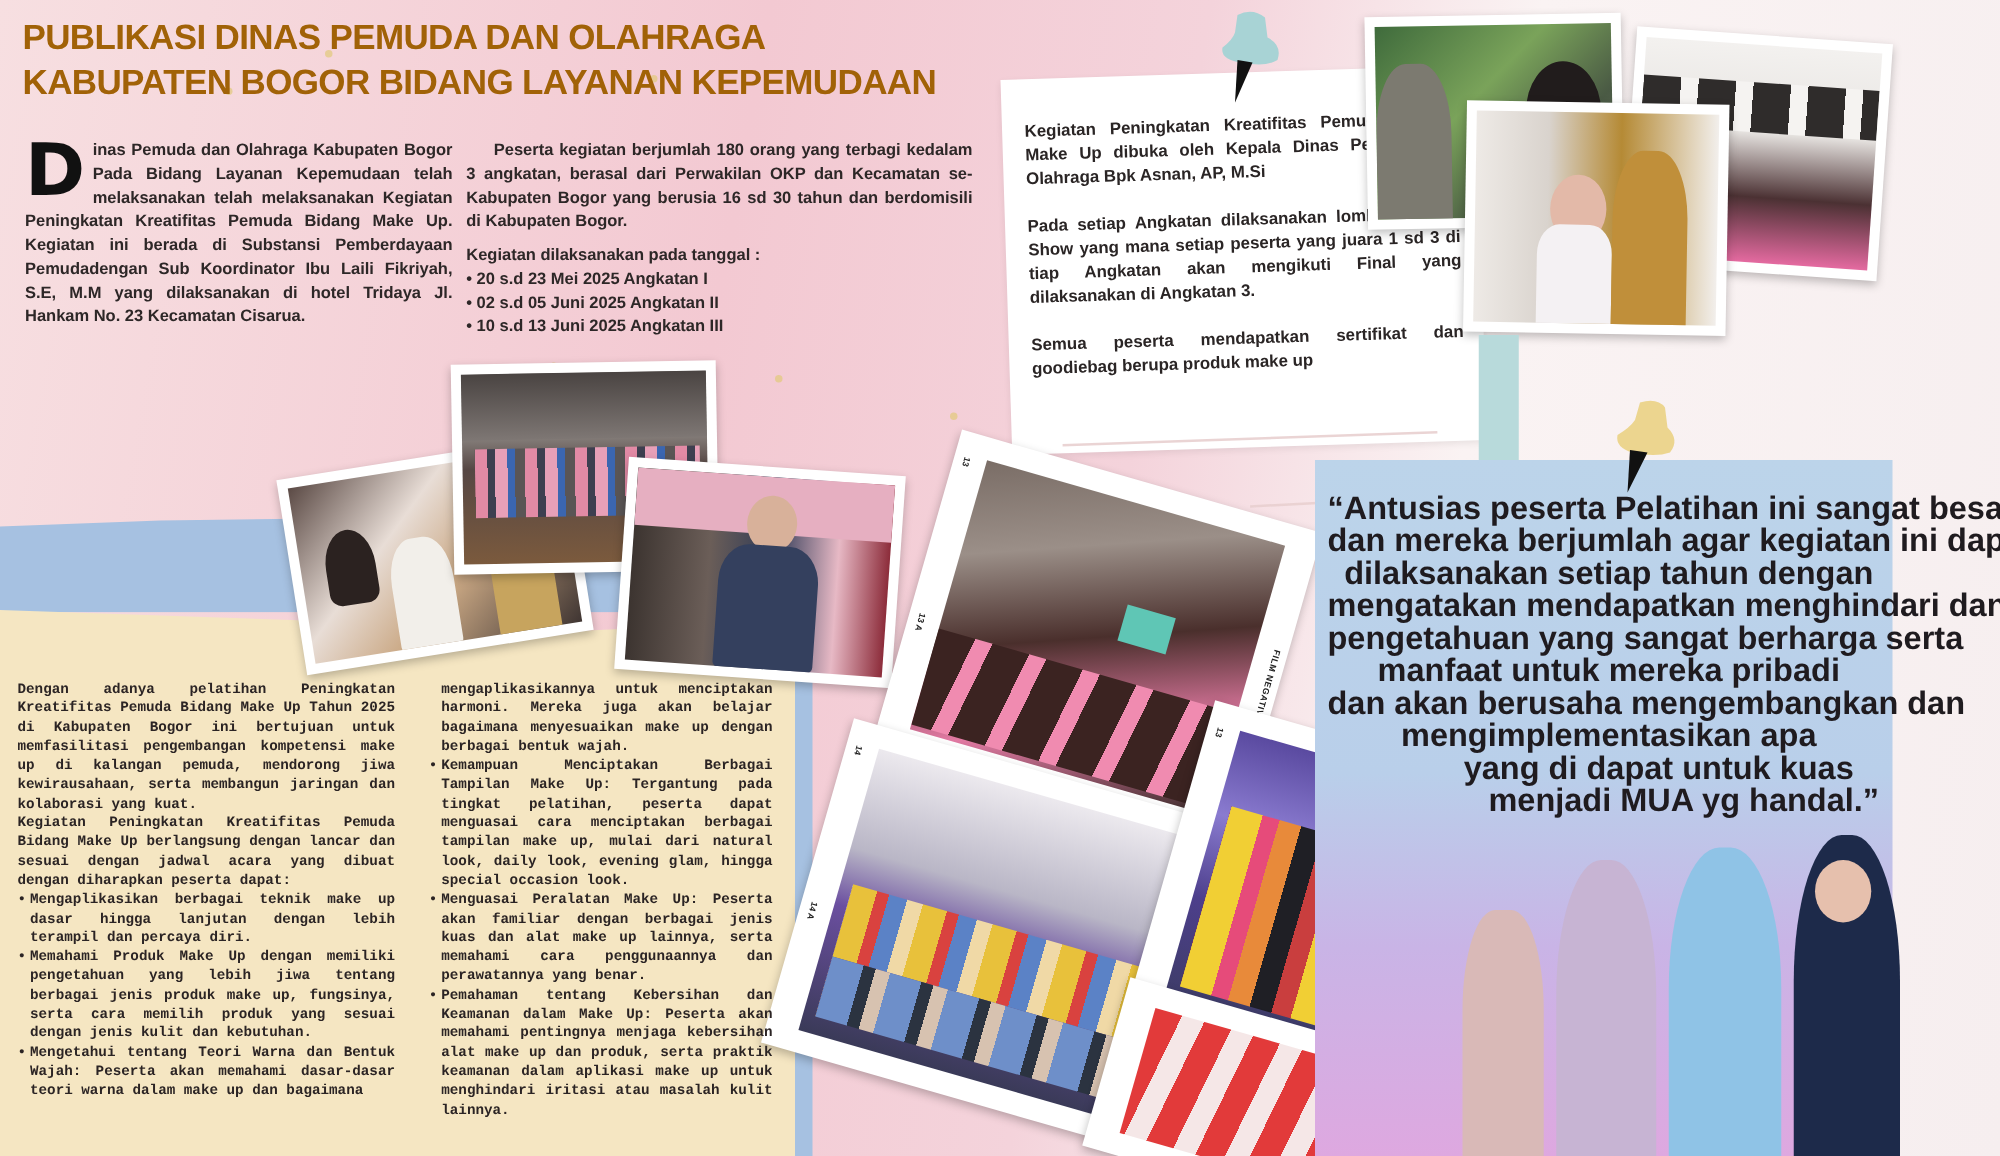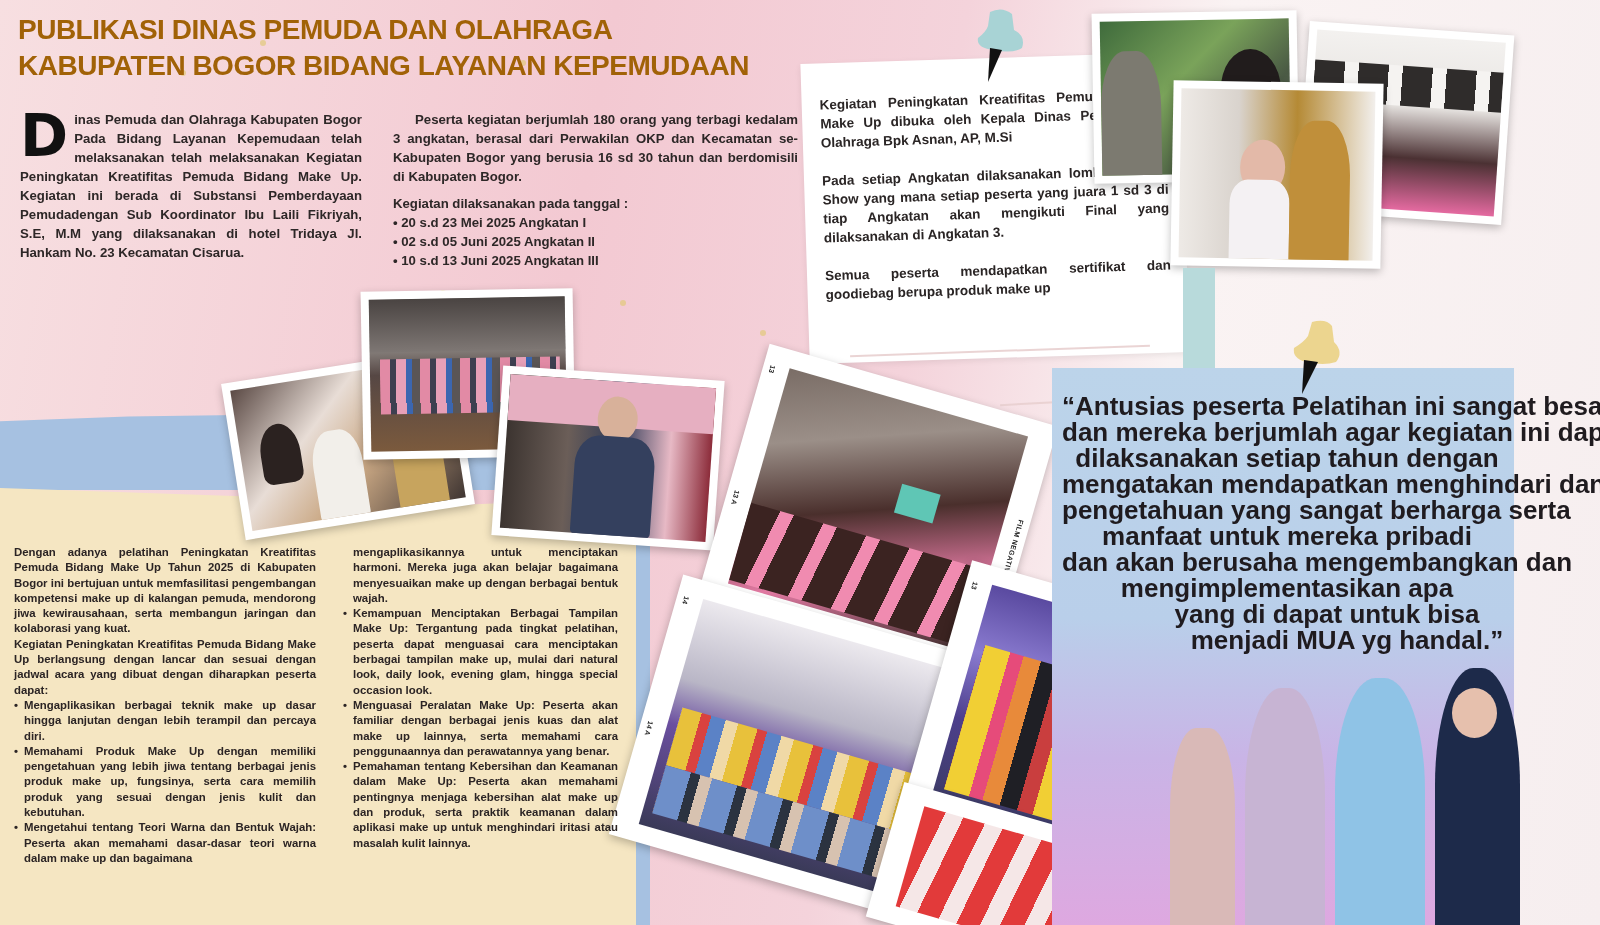--- a/index.html
+++ b/index.html
@@ -43,21 +43,21 @@
   .col-text {
     position: absolute; font-size: 13.2px; font-weight: 700; line-height: 19px;
     text-align: justify; color: #2d2727;
   }
   .intro-left { left: 20px; top: 110px; width: 342px; }
   .dropcap {
     float: left; font-size: 58px; line-height: 48px; font-weight: 900;
     margin: 2px 6px 0 0; color: #111;
     font-family: "DejaVu Sans", sans-serif;
   }
-  .intro-right { left: 373px; top: 110px; width: 405px; margin-left: 20px; }
+  .intro-right { left: 373px; top: 110px; width: 405px; }
   .intro-right p { text-indent: 22px; }
   .sched-title { font-weight: 700; margin-top: 8px; text-indent: 0 !important; }
   .sched-list { list-style: none; }
   .sched-list li::before { content: "• "; }
   .sched-list li { font-weight: 700; }
 
   
   .note-card {
     position: absolute; left: 805px; top: 58px; width: 380px; height: 300px;
     background: #ffffff;
@@ -99,21 +99,21 @@
   }
   .quote-text {
     position: absolute; left: 1062px; top: 376px; width: 450px;
     font-size: 26px; font-weight: 700; line-height: 26px; text-align: center; color: #1f1b1f; margin-top: 17px;
   }
   .quote-text span { display: block; white-space: nowrap; }
 
   
   .bottom-col {
     position: absolute; font-size: 11.4px; font-weight: 700; line-height: 15.3px;
-    text-align: justify; color: #2b2424;
+    text-align: justify; color: #2b2424; font-family: Liberation Mono, monospace;
   }
   .bottom-left { left: 14px; top: 545px; width: 302px; }
   .bottom-right { left: 343px; top: 545px; width: 275px; }
   .bottom-col ul { list-style: none; }
   .bottom-col li { position: relative; padding-left: 10px; }
   .bottom-col li::before { content: "•"; position: absolute; left: 0; }
 
   .deco-line { position: absolute; height: 2px; background: #e8cfcf; opacity: 0.9; }
 </style>
 </head>
@@ -263,21 +263,21 @@
 
 <div class="quote-text">
   <span>“Antusias peserta Pelatihan ini sangat besar</span>
   <span>dan mereka berjumlah agar kegiatan ini dapat</span>
   <span>dilaksanakan setiap tahun dengan</span>
   <span>mengatakan mendapatkan menghindari dan</span>
   <span>pengetahuan yang sangat berharga serta</span>
   <span>manfaat untuk mereka pribadi</span>
   <span>dan akan berusaha mengembangkan dan</span>
   <span>mengimplementasikan apa</span>
-  <span style="padding-left:80px">yang di dapat untuk bisa</span>
+  <span style="padding-left:80px">yang di dapat untuk kuas</span>
   <span style="padding-left:120px">menjadi MUA yg handal.”</span>
 </div>
 
 <div class="bottom-col bottom-left">
   <p>Dengan adanya pelatihan Peningkatan Kreatifitas Pemuda Bidang Make Up Tahun 2025 di Kabupaten Bogor ini bertujuan untuk memfasilitasi pengembangan kompetensi make up di kalangan pemuda, mendorong jiwa kewirausahaan, serta membangun jaringan dan kolaborasi yang kuat.</p>
   <p>Kegiatan Peningkatan Kreatifitas Pemuda Bidang Make Up berlangsung dengan lancar dan sesuai dengan jadwal acara yang dibuat dengan diharapkan peserta dapat:</p>
   <ul>
     <li>Mengaplikasikan berbagai teknik make up dasar hingga lanjutan dengan lebih terampil dan percaya diri.</li>
     <li>Memahami Produk Make Up dengan memiliki pengetahuan yang lebih jiwa tentang berbagai jenis produk make up, fungsinya, serta cara memilih produk yang sesuai dengan jenis kulit dan kebutuhan.</li>
     <li>Mengetahui tentang Teori Warna dan Bentuk Wajah: Peserta akan memahami dasar-dasar teori warna dalam make up dan bagaimana</li>

